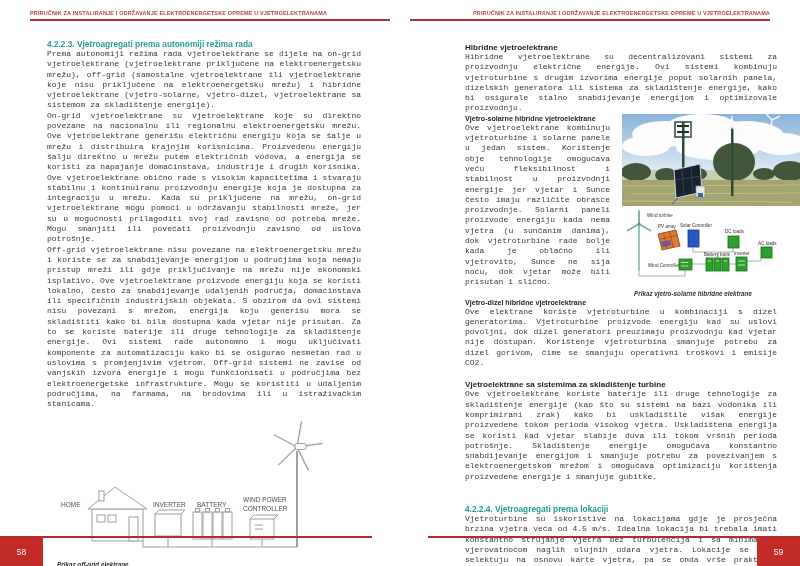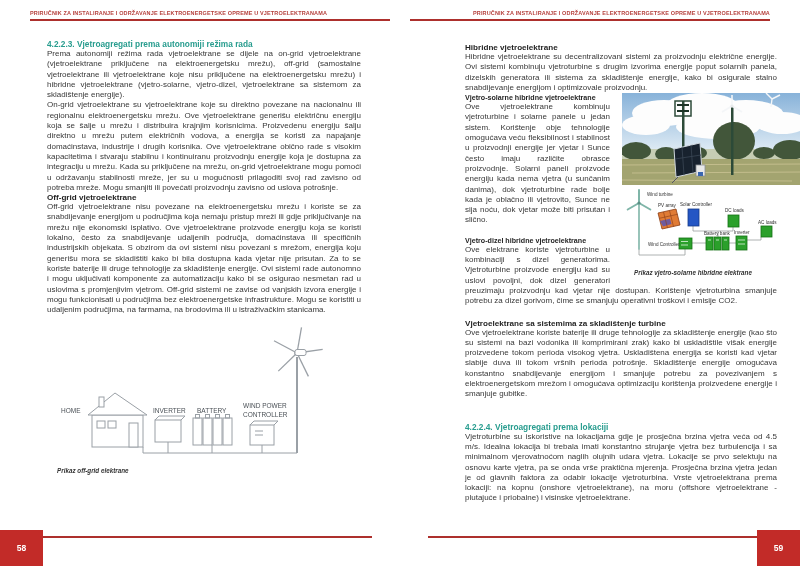--- a/index.html
+++ b/index.html
@@ -14,33 +14,33 @@
   .page-left .running-header { left:30px; }
   .page-right .running-header { right:30px; }
   .header-rule { position:absolute; top:19px; height:2px; background:#ad302d; }
   .page-left .header-rule { left:30px; width:360px; }
   .page-right .header-rule { left:10px; width:360px; }
 
   .bottom-rule { position:absolute; bottom:28px; height:2px; background:#ad302d; }
   .page-left .bottom-rule { left:0; width:372px; }
   .page-right .bottom-rule { right:0; width:372px; }
 
-  .page-num { position:absolute; bottom:0; width:43px; height:36px; background:#c22b28;
-    color:#fff; font-size:8.5px; font-weight:700; display:flex; align-items:center; justify-content:center;margin-top:12px; }
+  .page-num { position:absolute; bottom:0; width:43px; height:28px; background:#c22b28;
+    color:#fff; font-size:8.5px; font-weight:400; display:flex; align-items:center; justify-content:center;margin-top:12px; }
   .page-left .page-num { left:0; }
   .page-right .page-num { right:0; }
 
   .content { position:absolute; top:39px; left:47px; width:314px; }
   .page-right .content { top:43px; left:65px; width:312px; }
 
   .h-teal { font-size:8.3px; font-weight:700; color:#279c8e; margin:0; }
   .h-sub  { font-size:8.1px; font-weight:700; color:#1f1f1f; margin:0; }
   p.body  { font-size:8px; line-height:10.3px; text-align:justify; color:#383838; margin:0; }
 
-  .mt6 { margin-top:6px; }
+  .mt6 { margin-top:6px;font-family:Liberation Mono, monospace; }
   .mt10 { margin-top:10px; } .mt11 { } .mt12 { margin-top:12px; }
   .mt13 { margin-top:22px; }
 
   .float-head { white-space:nowrap; transform:scaleX(0.88); transform-origin:left center; }
 
   .fig-left { margin-top:8px; }
   .fig-caption { font-size:6.3px; font-style:italic; font-weight:700; color:#333; }
   .fig-left .fig-caption { margin:2px 0 0 10px; }
 
   .fig-right { float:right; width:182px; margin:0 -27px 4px 12px; }
@@ -62,21 +62,20 @@
   <div class="page page-left">
     <div class="running-header">PRIRUČNIK ZA INSTALIRANJE I ODRŽAVANJE ELEKTROENERGETSKE OPREME U VJETROELEKTRANAMA</div>
     <div class="header-rule"></div>
 
     <div class="content">
       <h3 class="h-teal">4.2.2.3. Vjetroagregati prema autonomiji režima rada</h3>
       <p class="body mt6">Prema autonomiji režima rada vjetroelektrane se dijele na on-grid vjetroelektrane (vjetroelektrane priključene na elektroenergetsku mrežu), off-grid (samostalne vjetroelektrane ili vjetroelektrane koje nisu priključene na elektroenergetsku mrežu) i hibridne vjetroelektrane (vjetro-solarne, vjetro-dizel, vjetroelektrane sa sistemom za skladištenje energije).</p>
 
       <p class="body mt6">On-grid vjetroelektrane su vjetroelektrane koje su direktno povezane na nacionalnu ili regionalnu elektroenergetsku mrežu. Ove vjetroelektrane generišu električnu energiju koja se šalje u mrežu i distribuira krajnjim korisnicima. Proizvedenu energiju šalju direktno u mrežu putem električnih vodova, a energija se koristi za napajanje domaćinstava, industrije i drugih korisnika. Ove vjetroelektrane obično rade s visokim kapacitetima i stvaraju stabilnu i kontinuiranu proizvodnju energije koja je dostupna za integraciju u mrežu. Kada su priključene na mrežu, on-grid vjetroelektrane mogu pomoći u održavanju stabilnosti mreže, jer su u mogućnosti prilagoditi svoj rad zavisno od potreba mreže. Mogu smanjiti ili povećati proizvodnju zavisno od uslova potrošnje.</p>
 
-      <h4 class="h-sub mt11">Off-grid vjetroelektrane</h4>
       <p class="body mt6">Off-grid vjetroelektrane nisu povezane na elektroenergetsku mrežu i koriste se za snabdijevanje energijom u područjima koja nemaju pristup mreži ili gdje priključivanje na mrežu nije ekonomski isplativo. Ove vjetroelektrane proizvode energiju koja se koristi lokalno, često za snabdijevanje udaljenih područja, domaćinstava ili specifičnih industrijskih objekata. S obzirom da ovi sistemi nisu povezani s mrežom, energija koju generišu mora se skladištiti kako bi bila dostupna kada vjetar nije prisutan. Za to se koriste baterije ili druge tehnologije za skladištenje energije. Ovi sistemi rade autonomno i mogu uključivati komponente za automatizaciju kako bi se osigurao nesmetan rad u uslovima s promjenjivim vjetrom. Off-grid sistemi ne zavise od vanjskih izvora energije i mogu funkcionisati u područjima bez elektroenergetske infrastrukture. Mogu se koristiti u udaljenim područjima, na farmama, na brodovima ili u istraživačkim stanicama.</p>
 
       <div class="fig-left">
         <svg width="314" height="138" viewBox="0 0 314 138">
           <g stroke="#9aa0a6" stroke-width="1" fill="none">
 
             <g>
               <line x1="250" y1="34" x2="250" y2="130" stroke-width="2"></line>
               <line x1="250" y1="30" x2="254.5" y2="4.4" stroke-width="1.3"></line>
               <line x1="250" y1="30" x2="227" y2="17.8" stroke-width="1.3"></line>

